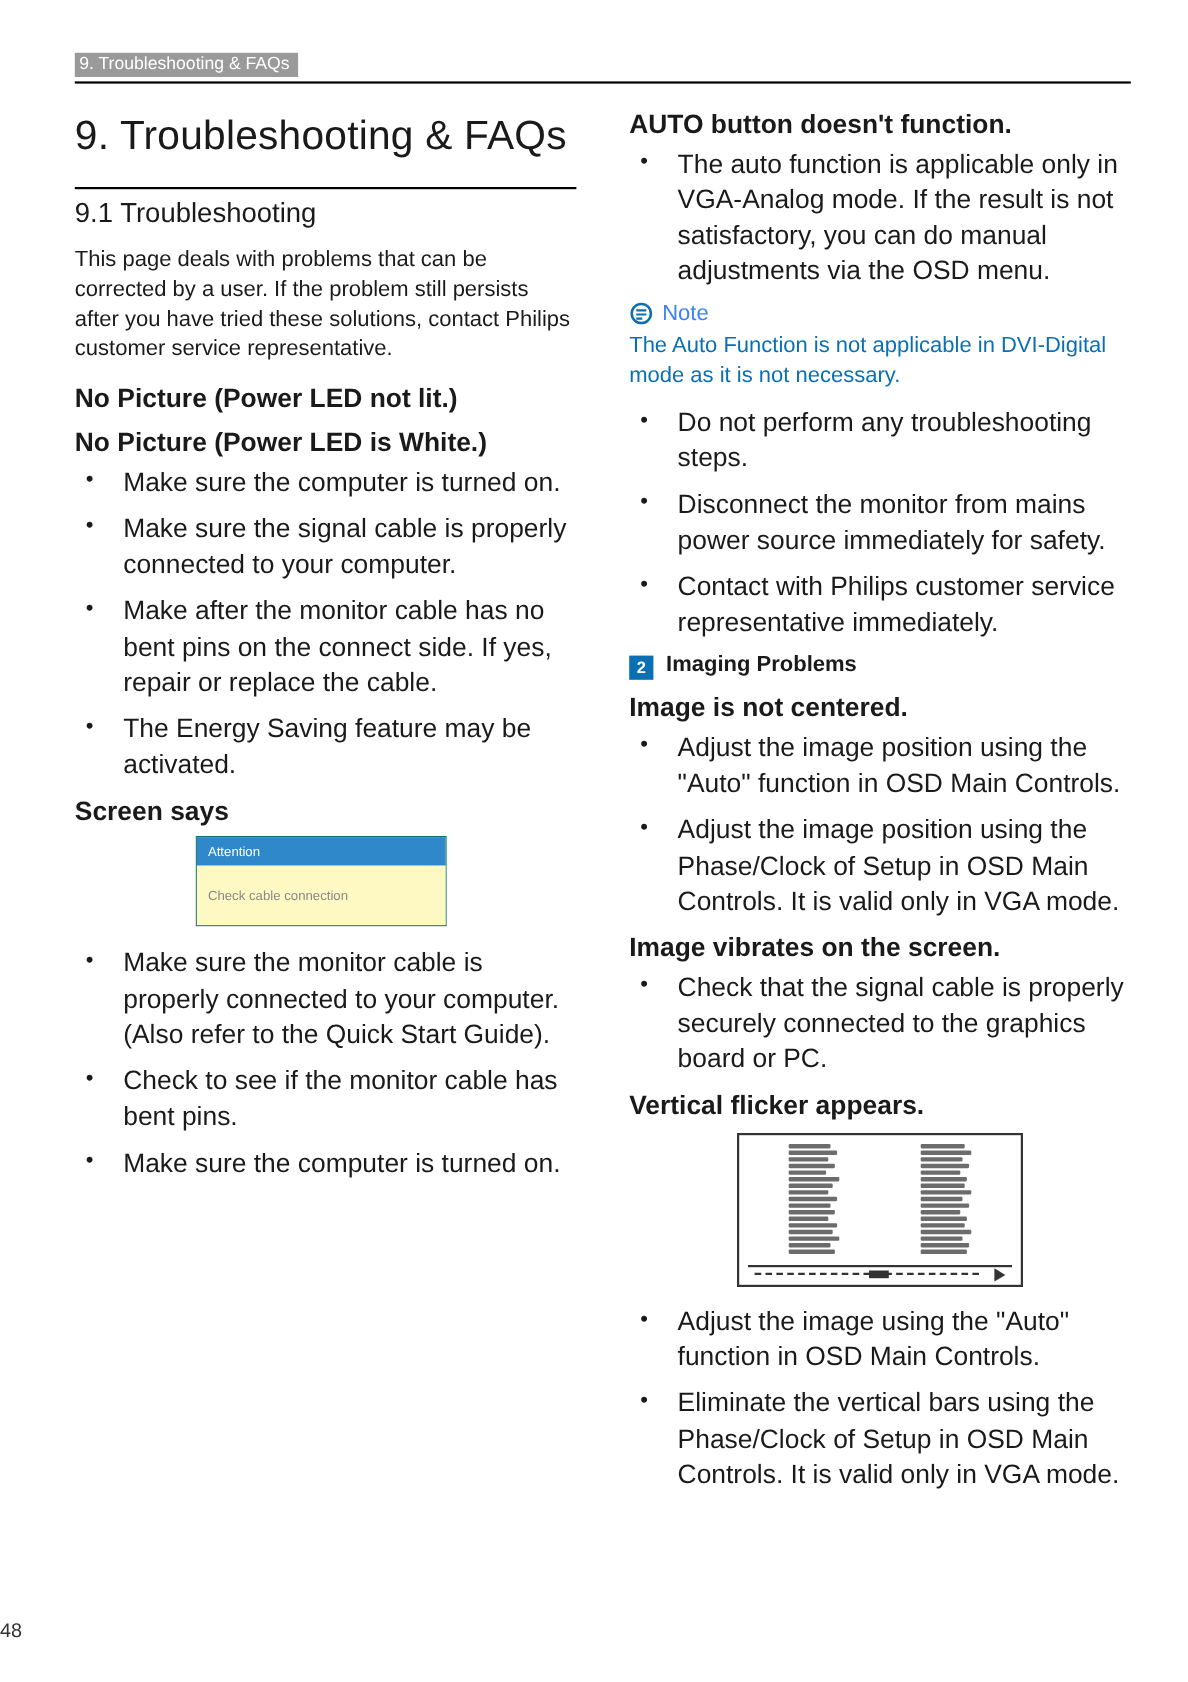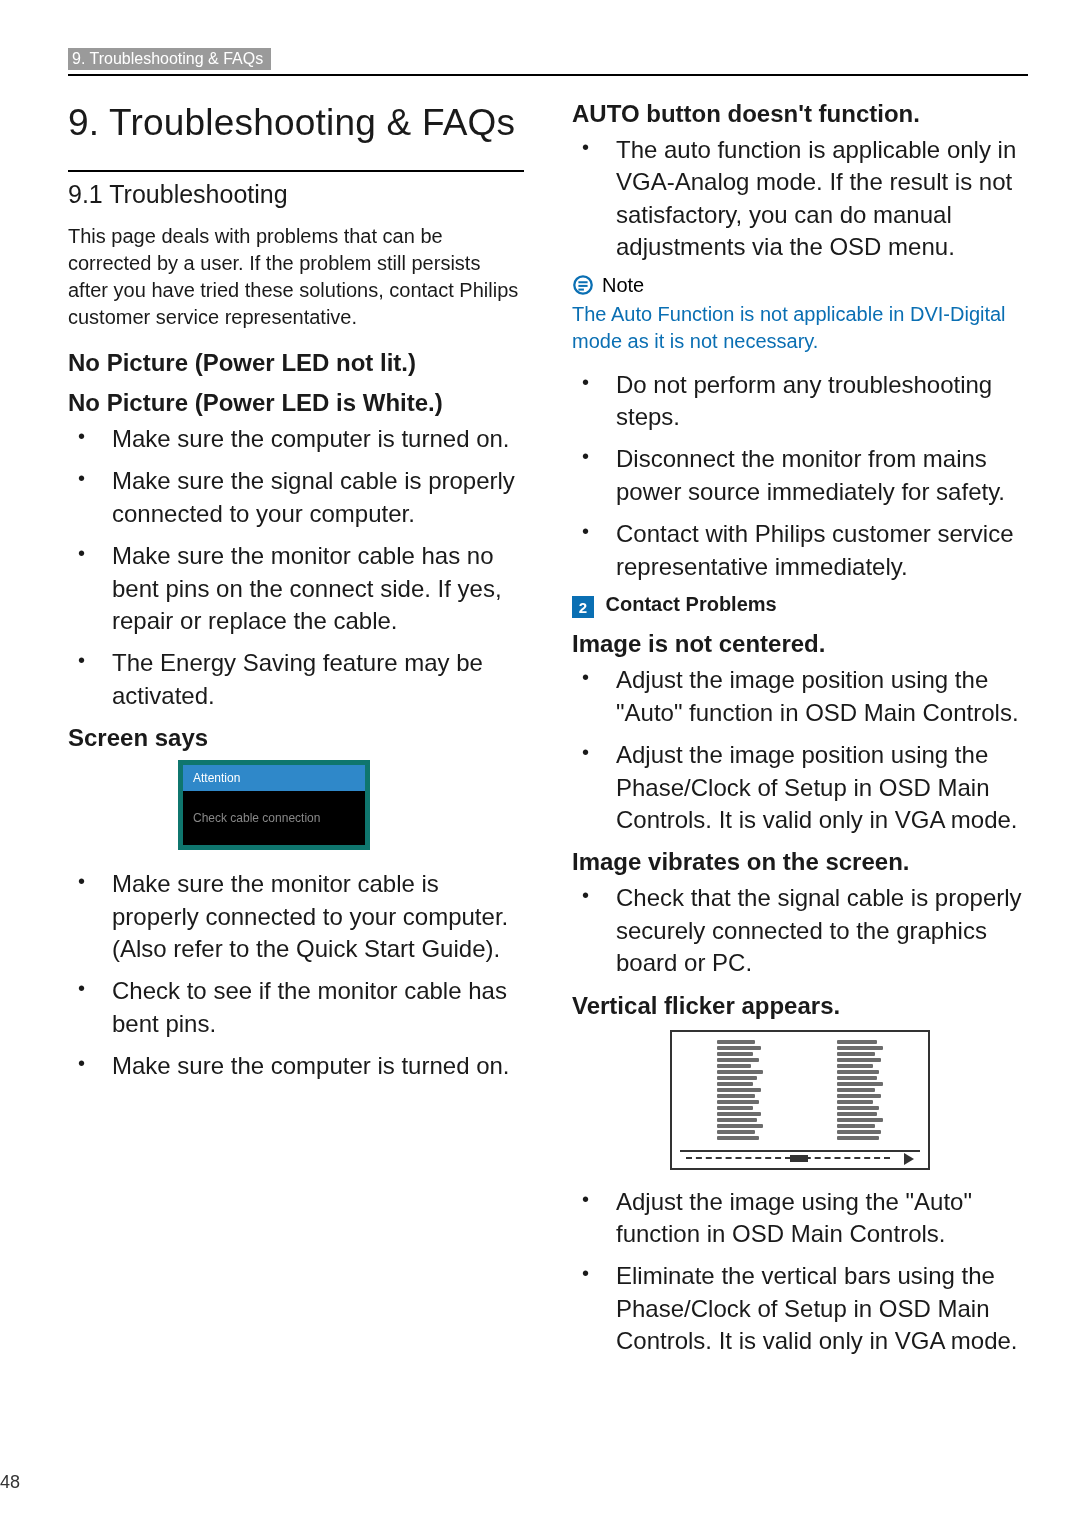--- a/index.html
+++ b/index.html
@@ -91,49 +91,49 @@
     content: "\2022 ";
     position: absolute;
     left: 10px;
     top: 0;
     font-size: 20px;
   }
   .note-head {
     display: flex;
     align-items: center;
     gap: 8px;
-    color: #000000;
+    color: #3b82f6;
     font-size: 20px;
     font-weight: 500;
     margin: 10px 0 4px 0;
   }
   .note-icon {
     width: 22px; height: 22px;
     display: inline-block;
   }
   .note-text {
     color: #0a6fb3;
     font-size: 20px;
     font-weight: 300;
     line-height: 1.35;
     margin-bottom: 14px;
   }
   .attention-box {
-    width: 192px;
+    width: 228px;
     margin: 8px 0 18px 110px;
-    border: 5px solid #0f766e;
+    border: 1px solid #0f766e;
   }
   .attention-head {
     background: #2f88c9;
     color: #fff;
     font-size: 12px;
     padding: 6px 10px;
   }
   .attention-body {
-    background: #000000;
+    background: #fef9c3;
     font-size: 12px;
     color: #888;
     padding: 20px 10px;
   }
   .flicker-box {
     width: 260px;
     margin: 10px auto 16px auto;
     border: 2px solid #333;
     padding: 8px 8px 4px 8px;
   }
@@ -208,21 +208,21 @@
 
       <p class="body">This page deals with problems that can be corrected by a user. If the problem still persists after you have tried these solutions, contact Philips customer service representative.</p>
 
 
       <div class="sub-h">No Picture (Power LED not lit.)</div>
 
       <div class="sub-h">No Picture (Power LED is White.)</div>
       <ul class="blist">
         <li>Make sure the computer is turned on.</li>
         <li>Make sure the signal cable is properly connected to your computer.</li>
-        <li>Make sure the monitor cable has no bent pins on the connect side. If yes, repair or replace the cable.</li>
+        <li>Make after the monitor cable has no bent pins on the connect side. If yes, repair or replace the cable.</li>
         <li>The Energy Saving feature may be activated.</li>
       </ul>
 
       <div class="sub-h">Screen says</div>
       <div class="attention-box">
         <div class="attention-head">Attention</div>
         <div class="attention-body">Check cable connection</div>
       </div>
 
       <ul class="blist">
@@ -252,21 +252,21 @@
       <p class="note-text">The Auto Function is not applicable in DVI-Digital mode as it is not necessary.</p>
 
       <ul class="blist">
         <li>Do not perform any troubleshooting steps.</li>
         <li>Disconnect the monitor from mains power source immediately for safety.</li>
         <li>Contact with Philips customer service representative immediately.</li>
       </ul>
 
       <div class="group-title">
         <span class="num-badge">2</span>
-        <span>Contact Problems</span>
+        <span>Imaging Problems</span>
       </div>
 
       <div class="sub-h">Image is not centered.</div>
       <ul class="blist">
         <li>Adjust the image position using the "Auto" function in OSD Main Controls.</li>
         <li>Adjust the image position using the Phase/Clock of Setup in OSD Main Controls.  It is valid only in VGA mode.</li>
       </ul>
 
       <div class="sub-h">Image vibrates on the screen.</div>
       <ul class="blist">

